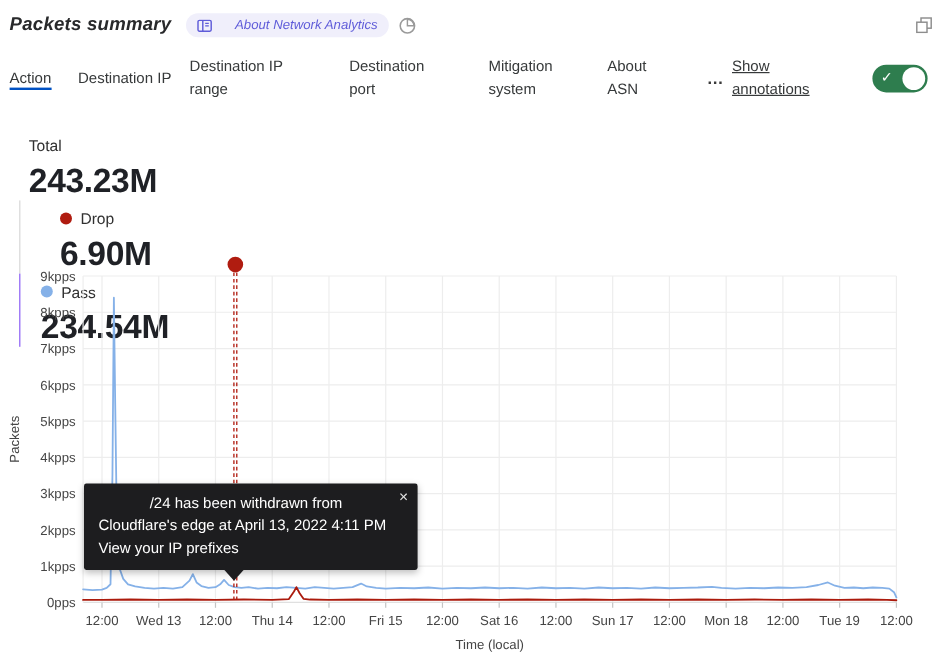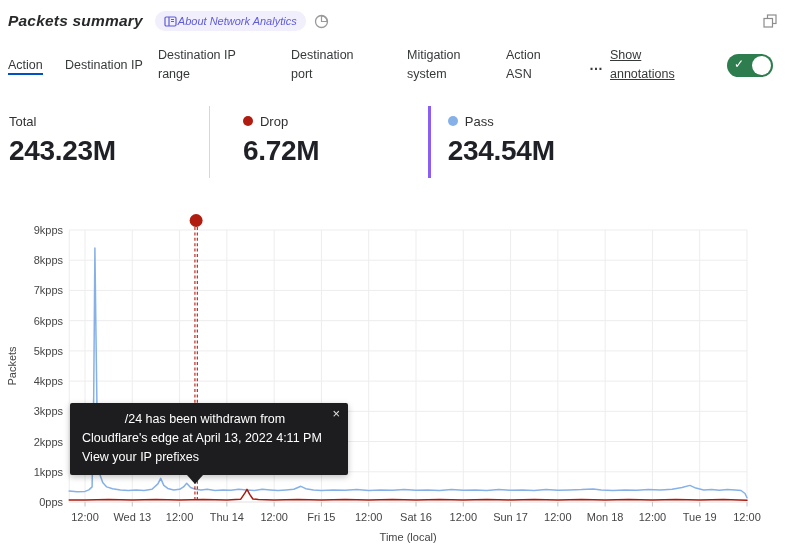--- a/index.html
+++ b/index.html
@@ -3,42 +3,42 @@
 <meta charset="utf-8">
 <style>
   * { margin:0; padding:0; box-sizing:border-box; }
   html,body { background:#fff; }
   body { font-family:"Liberation Sans", sans-serif; }
   #page { position:relative; width:785px; height:555px; background:#fff; overflow:hidden; }
 
   
   #hdr { position:absolute; left:8px; top:8px; right:8px; height:26px; display:flex; align-items:center;font-style:italic; }
   #title { font-size:15.5px; font-weight:bold; color:#28292b; letter-spacing:.2px; }
-  #about-badge { margin-left:12px; display:inline-flex; align-items:center; gap:1px; height:20px;
+  #about-badge { margin-left:12px; display:inline-flex; align-items:center; gap:19px; height:20px;
     padding:0 9px; border-radius:10px; background:#f0effb; color:#5f5cd9; font-size:11px; cursor:pointer; }
   #time-icon { margin-left:8px; display:inline-flex; }
   #restore-btn { margin-left:auto; display:inline-flex; cursor:pointer; }
 
   
   #tabs { position:absolute; left:0; top:42px; width:785px; height:46px; display:flex; align-items:center; }
   .tab { font-size:12.5px; color:#36393a; line-height:1.5; cursor:pointer; flex:0 0 auto; }
   .tab.active span { border-bottom:2px solid #0051c3; padding-bottom:1px; }
   #tabs-more { font-size:14px; font-weight:bold; color:#3a3a3a; letter-spacing:1px; cursor:pointer; flex:0 0 auto; }
   #show-annot-label { font-size:12.5px; color:#36393a; line-height:1.5; width:86px; flex:0 0 auto; }
   #annot-toggle { margin-left:auto; margin-right:12px; position:relative; width:46px; height:23px;
     border-radius:12px; background:#2e7d4e; cursor:pointer; flex:0 0 auto; }
   #annot-toggle .knob { position:absolute; top:2px; right:2px; width:19px; height:19px; border-radius:50%; background:#fff; }
   #annot-toggle .check { position:absolute; left:7px; top:3px; color:#fff; font-size:12px; }
 
   
-  #stats { position:absolute; left:1px; top:106px; width:638px; height:72px; display:flex; }
+  #stats { position:absolute; left:16px; top:106px; width:638px; height:72px; display:flex;flex-direction:column; }
   .stat { padding:6px 0 0 8px; }
   .stat:nth-child(1) { width:259px; }
   .stat:nth-child(2) { width:266px; border-left:1px solid #d7d7d7; padding-left:33px; }
-  .stat:nth-child(3) { width:260px; border-left:3px solid #8b5cf6; padding-left:17px; }
+  .stat:nth-child(3) { width:260px; border-left:1px solid #8b5cf6; padding-left:17px; }
   .stat-head { display:flex; align-items:center; gap:7px; font-size:13px; color:#313131; height:18px; }
   .stat-dot { width:10px; height:10px; border-radius:50%; display:inline-block; }
   .stat-value { margin-top:5px; font-size:28px; font-weight:600; color:#1f2126; letter-spacing:-0.3px; }
 
   
   #chart-wrap { position:absolute; left:0; top:210px; width:785px; height:345px; }
   svg text { font-family:"Liberation Sans", sans-serif; font-size:11px; fill:#454545; }
 
   
   #annot-tip { position:absolute; left:70px; top:403px; width:278px; background:#1d1d1f; color:#fff;
@@ -79,42 +79,42 @@
       </svg>
     </span>
   </div>
 
   <div id="tabs">
       <div class="tab active" style="width: 48px; margin-left: 8px;"><span>Action</span></div>
       <div class="tab" style="width: 78px; margin-left: 9px;"><span>Destination IP</span></div>
       <div class="tab" style="width: 100px; margin-left: 15px;"><span>Destination IP range</span></div>
       <div class="tab" style="width: 86px; margin-left: 33px;"><span>Destination port</span></div>
       <div class="tab" style="width: 80px; margin-left: 30px;"><span>Mitigation system</span></div>
-      <div class="tab" style="width: 58px; margin-left: 19px;"><span>Action ASN</span></div>
+      <div class="tab" style="width: 58px; margin-left: 19px;"><span>About ASN</span></div>
       <div id="tabs-more" style="margin-left: 25px;">…</div>
       <div id="show-annot-label" style="margin-left: 6px; text-decoration: underline;">Show annotations</div>
       <div id="annot-toggle">
         <span class="check">✓</span>
         <span class="knob"></span>
       </div>
     </div>
 
   <div id="stats">
       <div class="stat">
         <div class="stat-head">
           <span>Total</span>
         </div>
         <div class="stat-value">243.23M</div>
       </div>
       <div class="stat">
         <div class="stat-head">
           <span class="stat-dot" style="background: rgb(176, 28, 16);"></span>
           <span>Drop</span>
         </div>
-        <div class="stat-value">6.72M</div>
+        <div class="stat-value">6.90M</div>
       </div>
       <div class="stat">
         <div class="stat-head">
           <span class="stat-dot" style="background: rgb(133, 177, 232);"></span>
           <span>Pass</span>
         </div>
         <div class="stat-value">234.54M</div>
       </div>
     </div>
 

